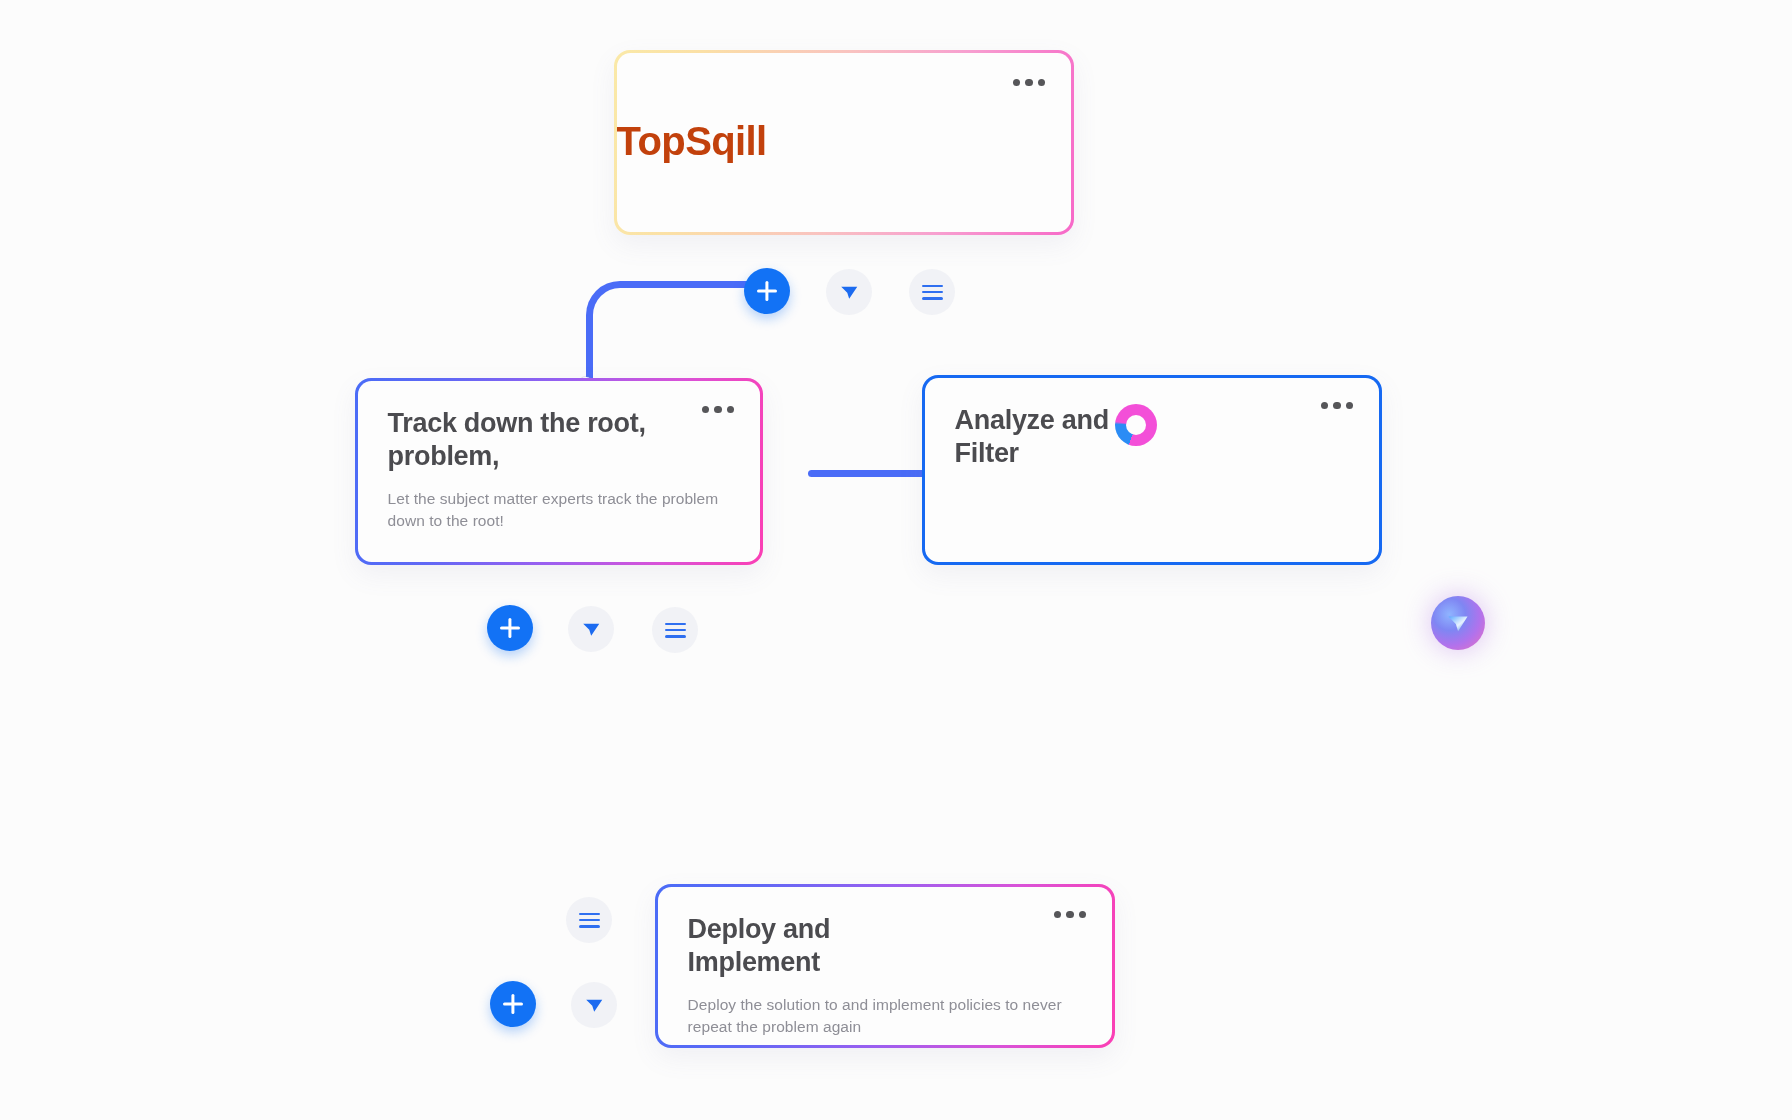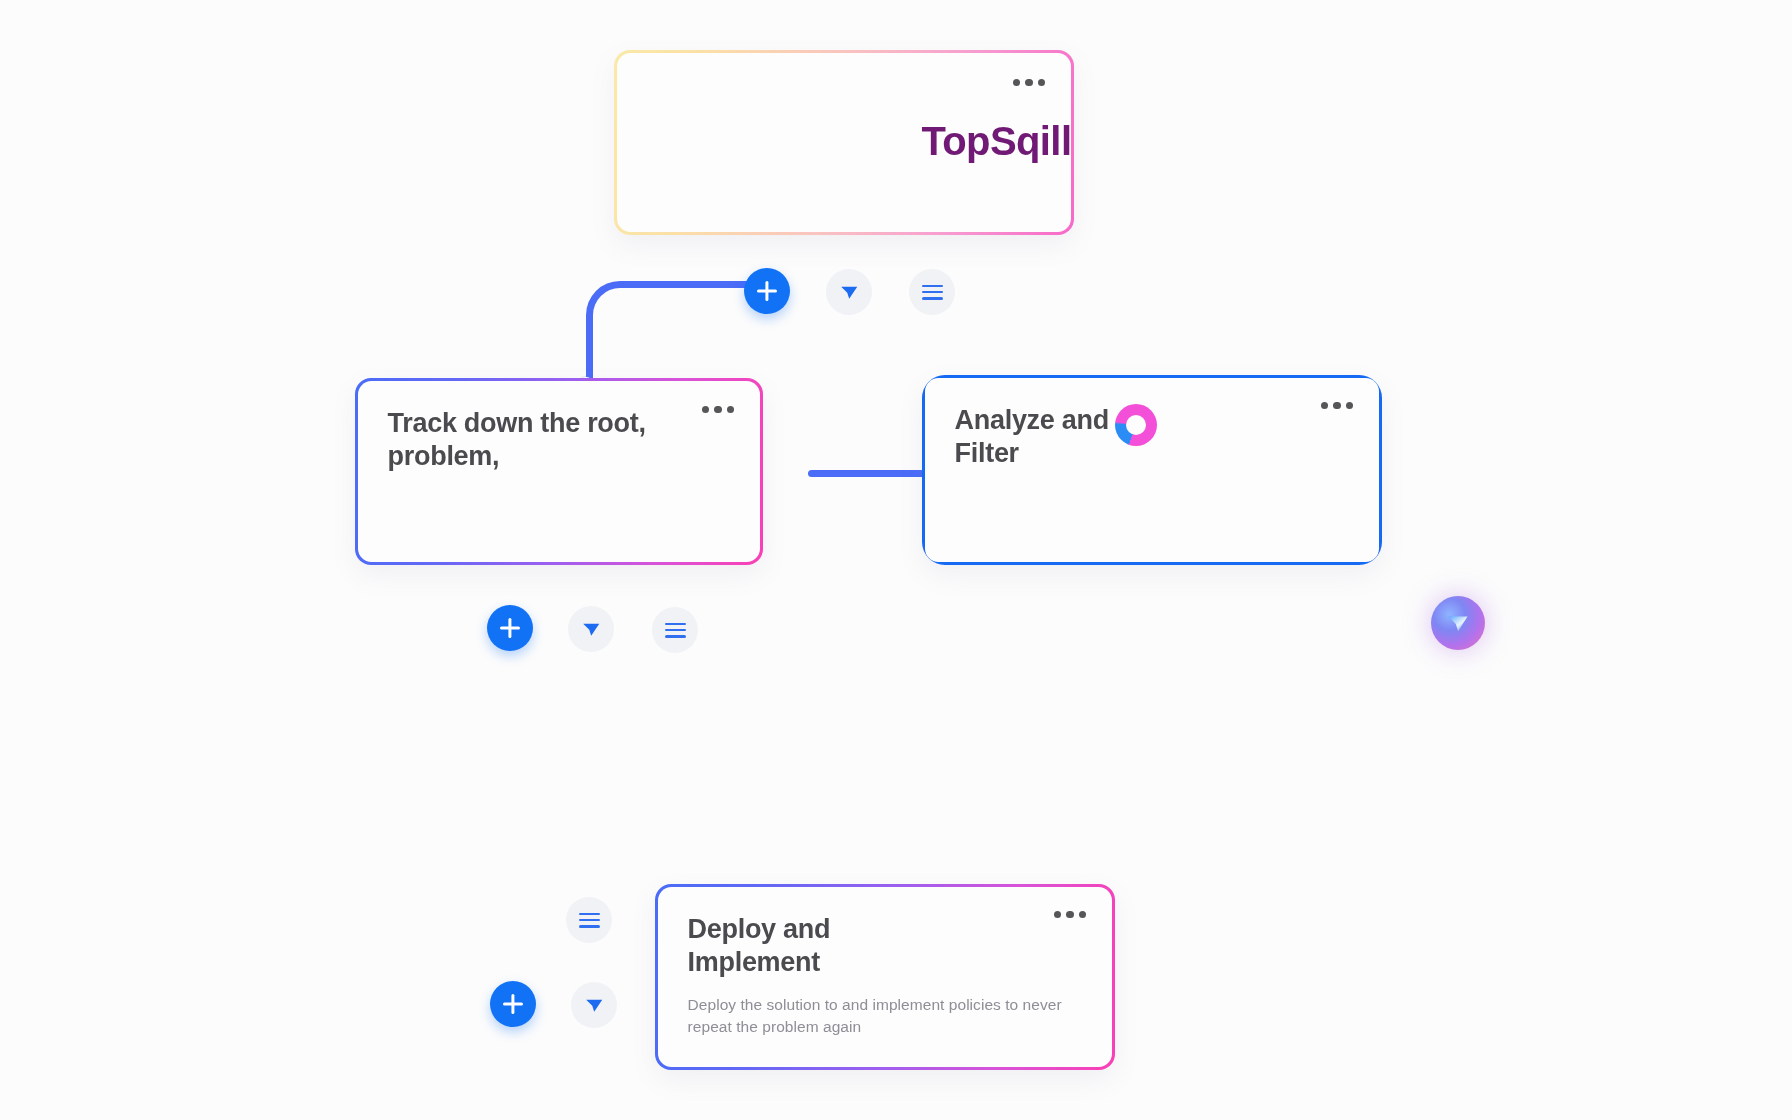--- a/index.html
+++ b/index.html
@@ -33,21 +33,21 @@
     height: 100%;
     border-radius: 13.5px;
     background: #fdfdfd;
     padding: 26px 30px;
     overflow: hidden;
   }
 
   
   .grad-yellow-pink { background: linear-gradient(100deg,#fae9a8 0%,#fbe0a6 18%,#f9c3c0 48%,#f79fd0 72%,#f768c8 100%); }
   .grad-blue-pink   { background: linear-gradient(97deg,#4a6cf7 0%,#6168f5 22%,#9b5ff0 50%,#d952d8 76%,#fb3fb4 100%); }
-  .solid-blue       { background: #1669f2; border-radius: 23px; }
+  .solid-blue       { background: #1669f2; }
 
   
   .card-title {
     font-size: 27px;
     font-weight: bold;
     color: #4b4b4f;
     line-height: 1.22;
     letter-spacing: -0.3px;
     max-width: 330px;
   }
@@ -60,24 +60,24 @@
     max-width: 360px;
     white-space: pre-wrap;
   }
 
   
   .hub-title {
     position: absolute;
     left: 0; right: 0;
     top: 50%;
     transform: translateY(-54%);
-    text-align: right;
+    text-align: left;
     font-size: 40px;
     font-weight: bold;
-    color: #701a75;
+    color: #c2410c;
     letter-spacing: -0.6px;
   }
 
   
   .dots {
     position: absolute;
     display: flex;
     gap: 5px;
     align-items: center;
   }
@@ -207,20 +207,21 @@
   </div>
 
   <div class="card grad-blue-pink" style="left:355px; top:378px; width:408px; height:187px;">
     <div class="card-inner">
       <div class="dots" style="right:26px; top:25px;">
           <i></i>
           <i></i>
           <i></i>
         </div>
       <div class="card-title">Track down the root, problem,</div>
+      <div class="card-body">Let the subject matter experts track the problem down to the root!</div>
     </div>
   </div>
 
   <div class="tool plus" style="left:487px; top:605px;">
     <span class="plus-glyph"></span>
   </div>
   <div class="tool ghost" style="left:568px; top:606px;">
     <svg width="22" height="22" viewBox="0 0 24 24">
       <path d="M3.5 6.2 L21 6.2 L12.2 19.4 L10.1 12.9 Z" fill="#1c6bf0"></path>
     </svg>
@@ -252,21 +253,21 @@
         <linearGradient id="orbg" x1="0" y1="0" x2="1" y2="1">
           <stop offset="0%" stop-color="#5aa8ff"></stop>
           <stop offset="55%" stop-color="#e8f3ff"></stop>
           <stop offset="100%" stop-color="#3f7fe8"></stop>
         </linearGradient>
       </defs>
       <path d="M3.2 6 L20.8 6 L12.1 19.6 L10 13 Z" fill="url(#orbg)"></path>
     </svg>
   </div>
 
-  <div class="card grad-blue-pink" style="left:655px; top:884px; width:460px; height:186px;">
+  <div class="card grad-blue-pink" style="left:655px; top:884px; width:460px; height:164px;">
     <div class="card-inner">
       <div class="dots" style="right:26px; top:24px;">
           <i></i>
           <i></i>
           <i></i>
         </div>
       <div class="card-title" style="max-width:205px;">Deploy and Implement</div>
       <div class="card-body" style="max-width:378px;">Deploy the solution to and implement policies to never repeat the problem again</div>
     </div>
   </div>

